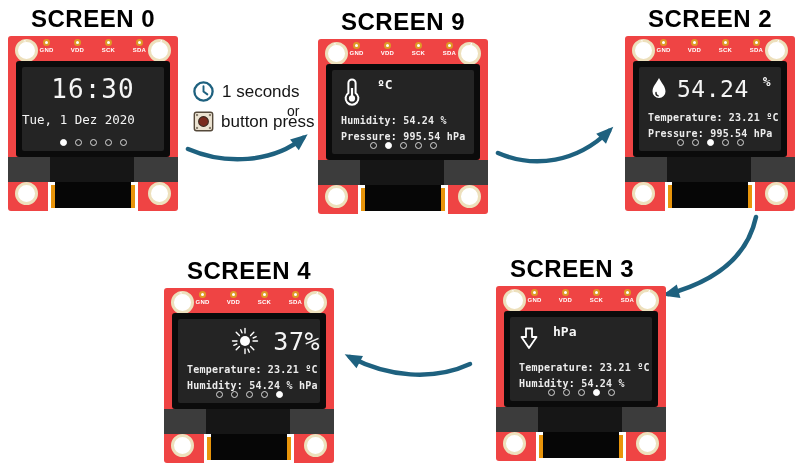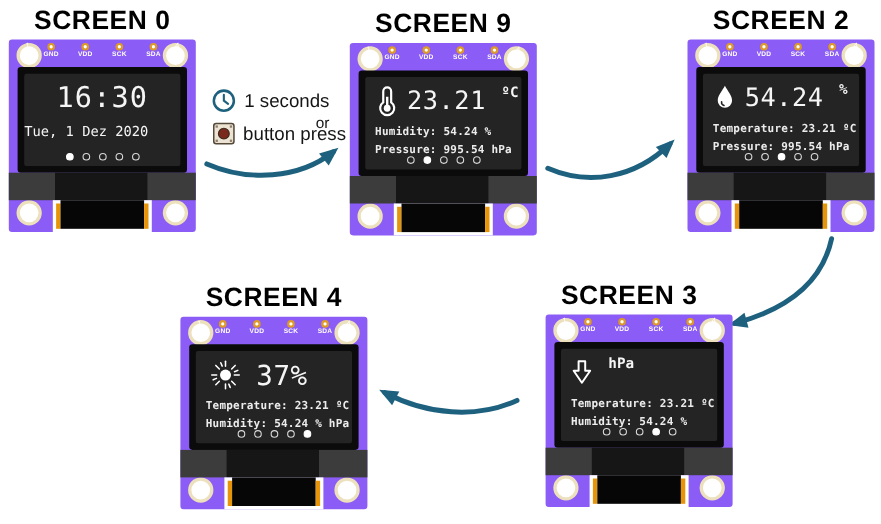--- a/index.html
+++ b/index.html
@@ -12,21 +12,21 @@
 
   
   .t-row { position:absolute; display:flex; align-items:center; gap:7px; color:#151515; }
   .t-row .t-text { font-size:17px; }
   .t-or { position:absolute; font-size:14px; color:#151515; }
 
   
   .unit { position:absolute; width:170px; }
   .screen-label { height:28px; line-height:28px; text-align:center; font-size:24px; font-weight:700;
                   color:#000; letter-spacing:.5px; margin-bottom:3px; }
-  .board { position:relative; width:170px; height:175px; background:#8b5cf6; border-radius:3px; }
+  .board { position:relative; width:170px; height:175px; background:#ef4444; border-radius:3px; }
   .hole { position:absolute; width:23px; height:23px; border-radius:50%; background:#fff;
           border:3.5px solid #EDE0BC; }
   .hole.tl{ left:7px; top:3px; } .hole.tr{ right:7px; top:3px; }
   .hole.bl{ left:7px; top:146px; } .hole.br{ right:7px; top:146px; }
 
   .pinrow { position:absolute; left:0; right:0; top:3px; display:flex; justify-content:center; gap:8px; }
   .pin { display:flex; flex-direction:column; align-items:center; width:23px; }
   .pindot { width:7px; height:7px; border-radius:50%; background:#fff; border:2px solid #DE9A26; }
   .pinlabel { font-size:6px; font-weight:700; color:#fff; margin-top:1px; letter-spacing:.2px; }
   .pinnum { font-size:7px; color:#fff; margin-top:0; }
@@ -34,21 +34,21 @@
   .bezel { position:absolute; left:8px; top:25px; width:154px; height:96px; background:#0B0B0B;
            border-radius:3px; }
   .oled { position:absolute; left:6px; top:6px; width:142px; height:84px; background:#242424;
           border-radius:2px; color:#f5f5f5; overflow:hidden;
           font-family:"DejaVu Sans Mono", monospace; }
 
   .clock-main { font-size:26px; text-align:center; margin-top:7px; letter-spacing:1px; }
   .clock-sub  { font-size:12.5px; text-align:left; margin-top:8px; }
 
   .mainrow { display:flex; align-items:center; padding-left:9px; margin-top:6px; gap:7px; height:32px; }
-  .mainrow.center { justify-content:flex-start; padding-left:12px; gap:13px; }
+  .mainrow.center { justify-content:flex-end; padding-left:0; gap:13px; }
   .value { font-size:23px; letter-spacing:.5px; }
   .value.big { font-size:25px; }
   .unit-sup { font-size:13px; font-weight:700; margin-left:7px; transform:translateY(-8px); }
   .lines { margin-top:5px; }
   .line { font-size:10px; font-weight:700; padding-left:9px; line-height:16px; white-space:nowrap;
           color:#ececec; letter-spacing:.2px; }
 
   .dots { position:absolute; left:0; right:0; bottom:5px; display:flex; justify-content:center; gap:8px; }
   .dot { width:7px; height:7px; border-radius:50%; border:1.3px solid #D8D8D8; }
   .dot.on { background:#fff; border-color:#fff; }
@@ -195,21 +195,20 @@
       <div class="bezel">
         <div class="oled">
           <div class="mainrow">
             <span class="oled-icon">
               <svg width="22" height="30" viewBox="0 0 22 30">
                 <path d="M11 2.5 a3.6 3.6 0 0 1 3.6 3.6 V16 a6.4 6.4 0 1 1 -7.2 0 V6.1 A3.6 3.6 0 0 1 11 2.5 Z" fill="none" stroke="#fff" stroke-width="2"></path>
                 <circle cx="11" cy="21.4" r="3.1" fill="#fff"></circle>
                 <line x1="11" y1="11" x2="11" y2="20" stroke="#fff" stroke-width="2.2"></line>
               </svg>
             </span>
-            <span class="value">23.21</span>
             <span class="unit-sup">ºC</span>
           </div>
           <div class="lines">
             <div class="line">Humidity: 54.24 %</div>
             <div class="line">Pressure: 995.54 hPa</div>
           </div>
           <div class="dots">
               <span class="dot"></span>
               <span class="dot on"></span>
               <span class="dot"></span>

